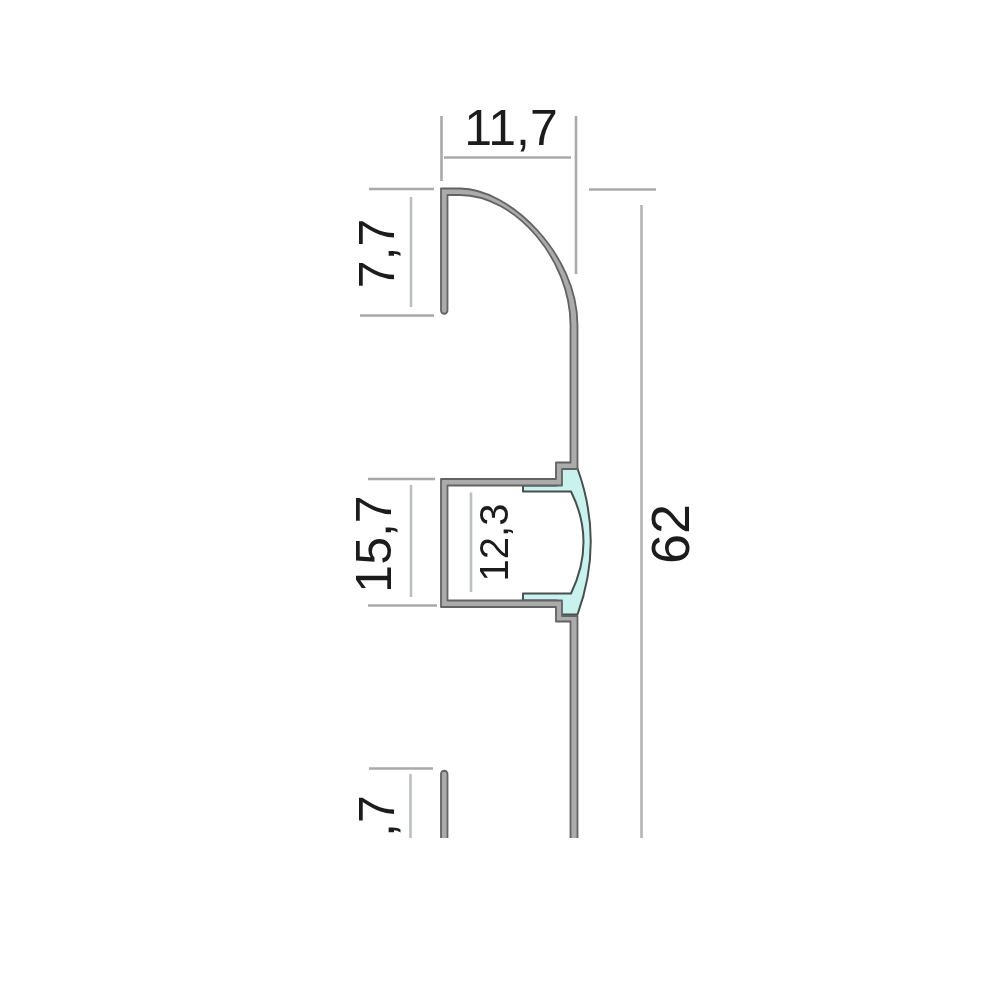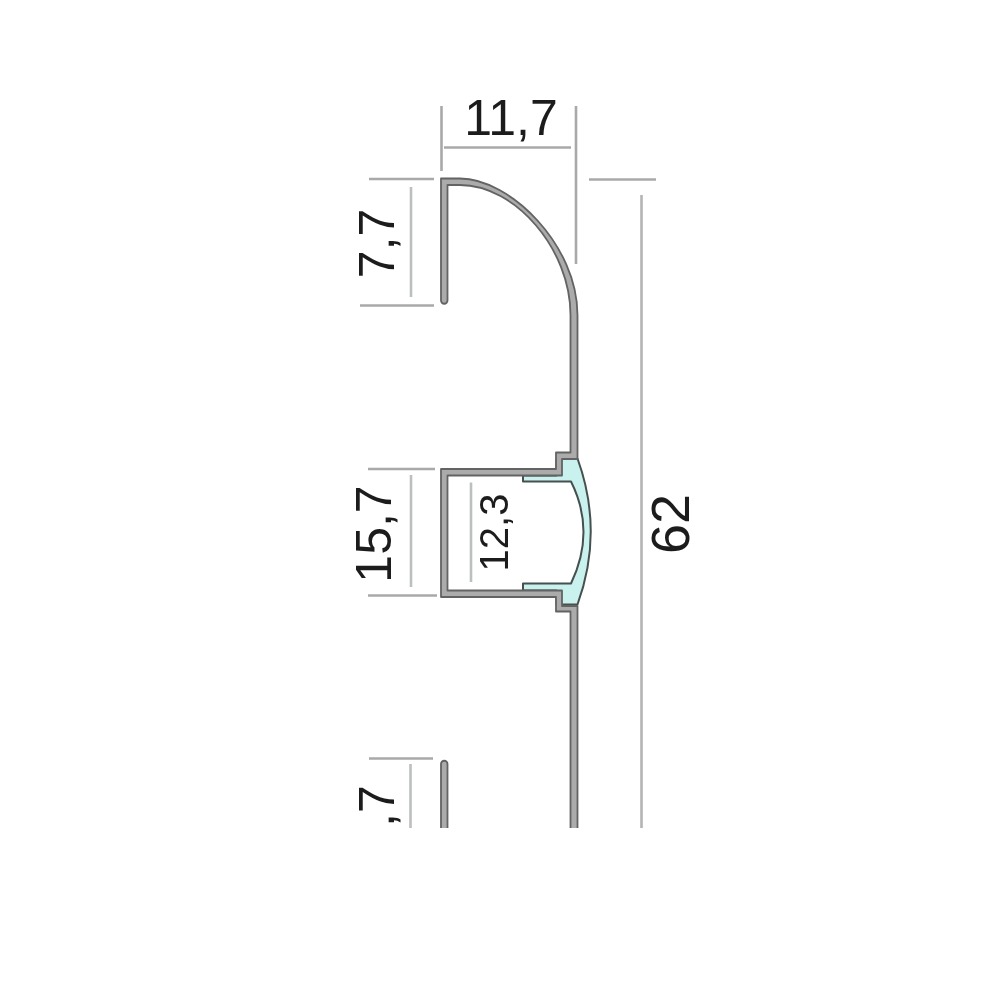--- a/index.html
+++ b/index.html
@@ -1,16 +1,16 @@
 <!DOCTYPE html>
 <html><head>
 <meta charset="utf-8">
 <style>
 html,body{margin:0;padding:0;background:#ffffff;}
-#wrap{width:1000px;height:828px;position:relative;background:#fdba74;}
+#wrap{width:1000px;height:828px;position:relative;background:#fdba74;margin-top:10px;}
 text{font-family:"Liberation Sans", sans-serif;fill:#1c1c1c;}
 </style>
 </head>
 <body>
 
 <div id="wrap">
 <svg style="filter:blur(0.6px)" width="1000" height="1000" viewBox="0 0 1000 1000" xmlns="http://www.w3.org/2000/svg">
 
 <rect x="0" y="0" width="1000" height="1000" fill="#ffffff"></rect>
 

